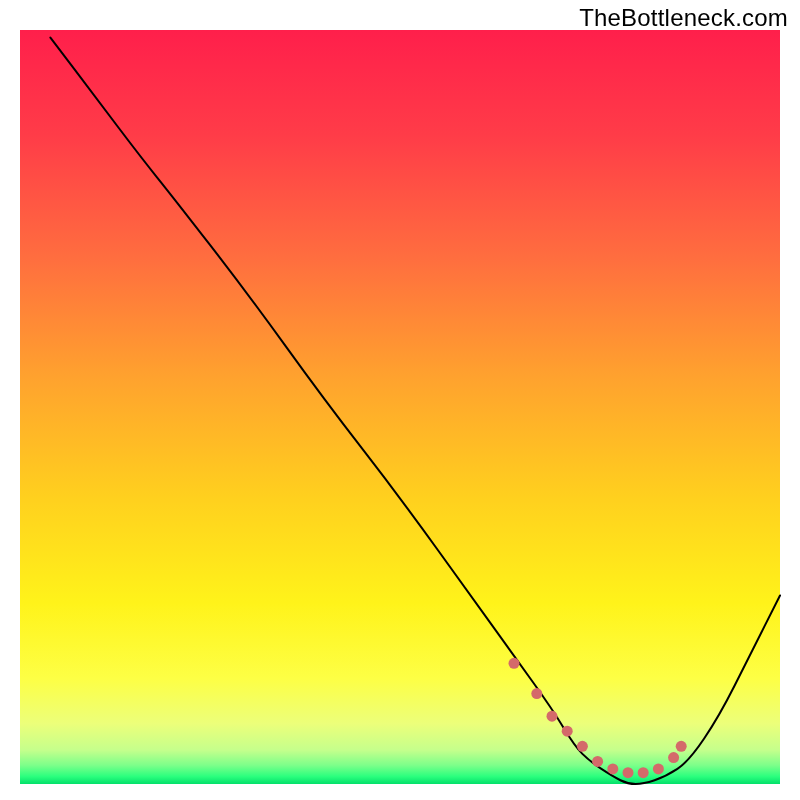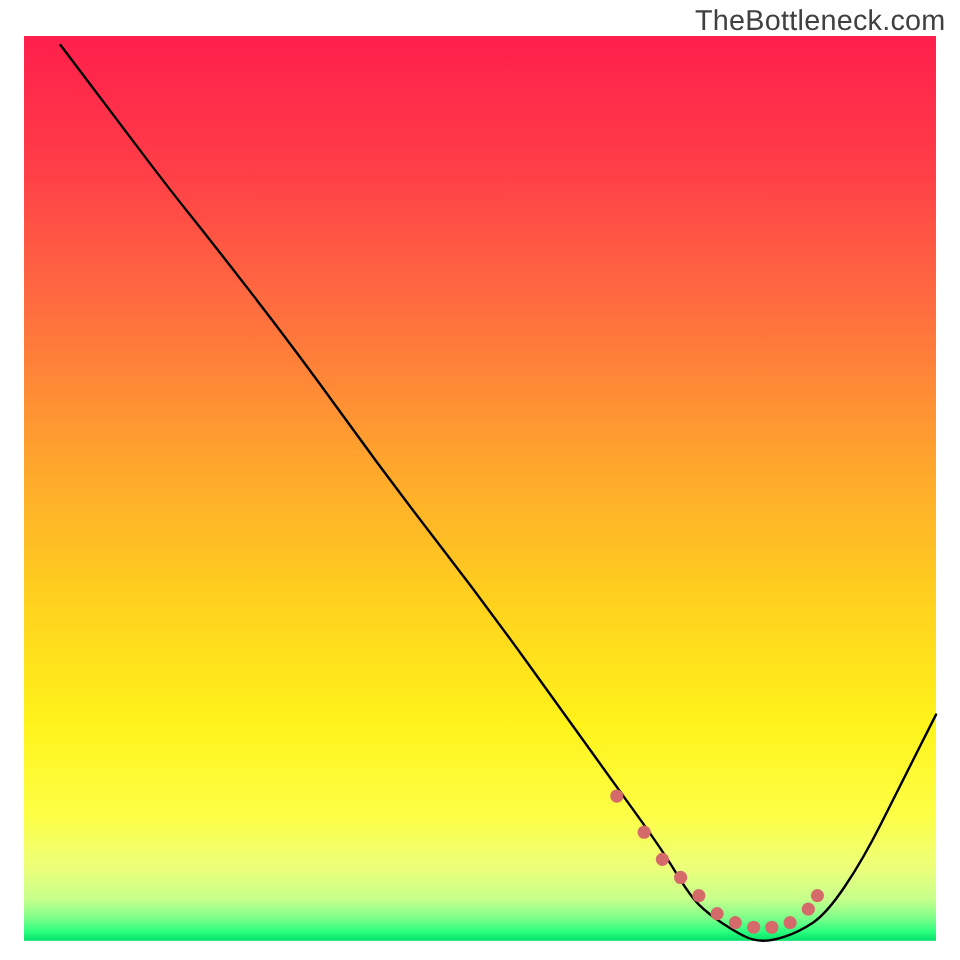--- a/index.html
+++ b/index.html
@@ -13,21 +13,21 @@
   }
   .stage {
     position: relative;
     width: 800px;
     height: 800px;
   }
   .watermark {
     position: absolute;
     top: 4px;
     right: 12px;
-    color: #404040;
+    color: #000000;
     font-size: 24px;
     font-weight: 400;
     letter-spacing: 0.2px;
     z-index: 3;
     user-select: none;
   }
   svg.chart {
     position: absolute;
     left: 0;
     top: 0;

